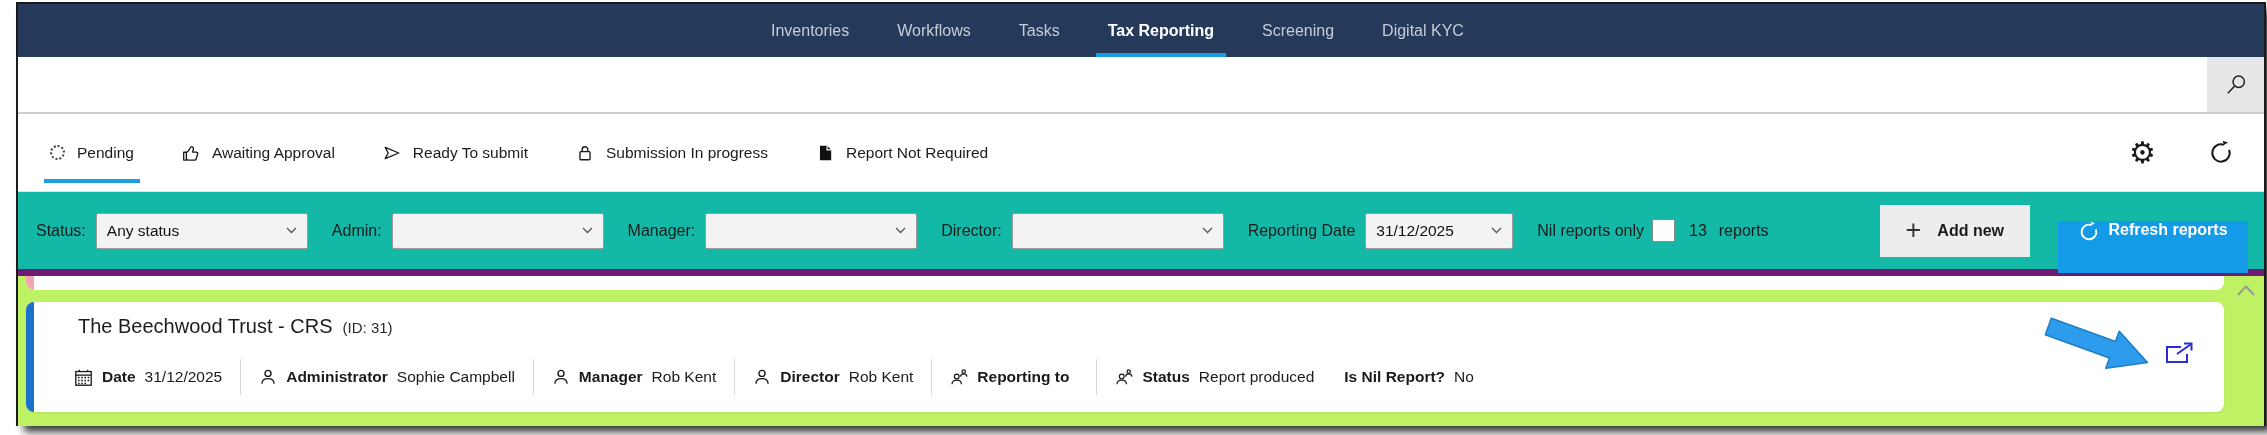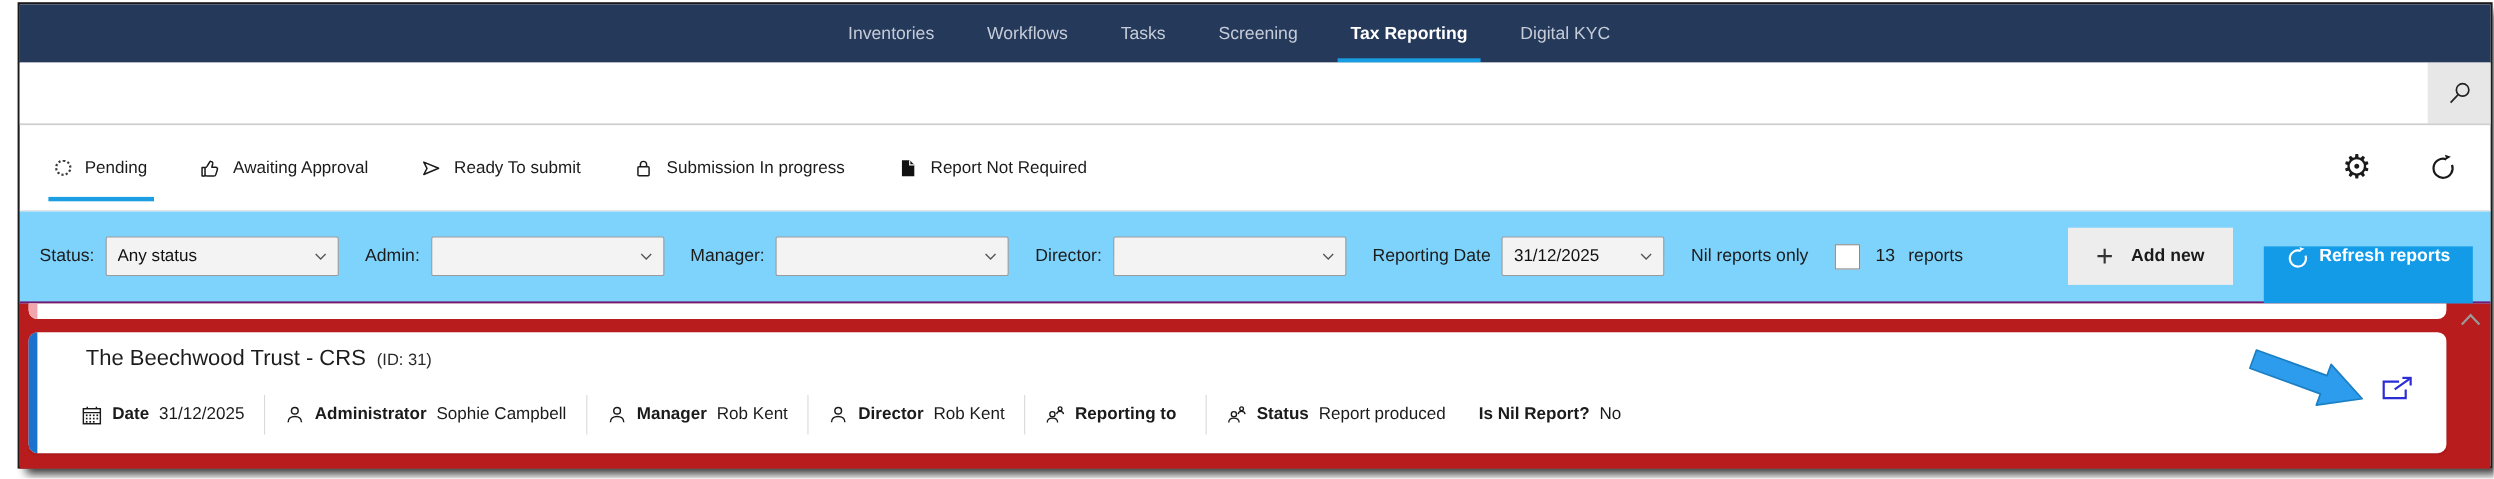--- a/index.html
+++ b/index.html
@@ -46,21 +46,21 @@
   .tab {
     position:relative; height:100%; display:flex; align-items:center; gap:12px;
     font-size:15.5px; color:#1b1b1b; padding:0 2px; white-space:nowrap; cursor:pointer;
   }
   .tab-underline { position:absolute; left:-4px; right:-4px; bottom:8px; height:4px; background:#1C9FE2; }
   .spinner-dotted { width:15px; height:15px; border:2.2px dotted #3a3a3a; border-radius:50%; }
   .tab-actions { position:absolute; right:30px; top:0; height:100%; display:flex; align-items:center; gap:52px; }
   .gear-glyph { font-size:30px; line-height:30px; color:#1a1a1a; cursor:pointer; }
   
   .filter-row {
-    height:84px; background:#7dd3fc; border-bottom:2px solid #701a75;
+    height:84px; background:#14b8a6; border-bottom:7px solid #701a75;
     display:flex; align-items:center; padding:0 16px 0 18px; font-size:16px;
   }
   .fgroup { display:flex; align-items:center; gap:10px; margin-right:24px; white-space:nowrap; }
   .dd {
     height:36px; background:#F3F3F3; border:1px solid #9B9B9B; border-radius:2px;
     display:flex; align-items:center; padding:0 10px; font-size:15.5px; color:#111; cursor:pointer;
   }
   .dd .ddval { flex:1; overflow:hidden; white-space:nowrap; }
   .w212 { width:212px; } .w148 { width:148px; }
   .checkbox { width:23px; height:23px; border:1.5px solid #8A8A8A; background:#fff; cursor:pointer; }
@@ -69,21 +69,21 @@
     margin-left:auto; height:52px; padding:0 26px; background:#EDEDED;
     display:flex; align-items:center; gap:16px; font-weight:bold; font-size:16px; cursor:pointer;
   }
   .plus-glyph { font-size:27px; font-weight:300; color:#333; line-height:27px; }
   .btn-refresh {
     margin-left:28px; height:52px; width:190px; background:#149BE8; color:#fff;
     display:flex; align-items:flex-start; justify-content:center; gap:8px;
     font-weight:bold; font-size:16px; cursor:pointer;margin-top:33px;
   }
   
-  .list-area { position:relative; height:150px; background:#b91c1c; }
+  .list-area { position:relative; height:150px; background:#bef264; }
   .partial-card {
     position:absolute; left:8px; top:0; width:2198px; height:14px; background:#fff;
     border-radius:0 0 8px 8px; overflow:hidden;
   }
   .partial-accent { position:absolute; left:0; top:-4px; bottom:0; width:8px; background:#F0A6AC; border-radius:0 0 0 8px; }
   .card {
     position:absolute; left:8px; top:26px; width:2198px; height:110px; background:#fff;
     border-radius:8px; box-shadow:0 1px 2px rgba(0,0,0,0.08);
   }
   .card-accent { position:absolute; left:0; top:0; bottom:0; width:8px; background:#1B72CC; border-radius:8px 0 0 8px; }
@@ -108,27 +108,27 @@
   <nav class="topnav">
     <div class="nav-item">
         <span>Inventories</span>
       </div>
     <div class="nav-item">
         <span>Workflows</span>
       </div>
     <div class="nav-item">
         <span>Tasks</span>
       </div>
-    <div class="nav-item">
-        <span>Screening</span>
-      </div>
     <div class="nav-item active">
       <span>Tax Reporting</span>
       <span class="nav-underline"></span>
     </div>
+    <div class="nav-item">
+        <span>Screening</span>
+      </div>
     <div class="nav-item">
         <span>Digital KYC</span>
       </div>
   </nav>
 
   <div class="search-row">
     <input class="search-input" type="text" value="" style="">
     <div class="search-btn">
       <span>
         <svg width="24" height="24" viewBox="0 0 22 22" fill="none" stroke="#222" stroke-width="1.4">
@@ -240,21 +240,21 @@
       <span>Reporting Date</span>
       <div class="dd w148">
         <span class="ddval">31/12/2025</span>
         <span>
           <svg width="11" height="7" viewBox="0 0 11 7" fill="none" stroke="#555" stroke-width="1.3">
               <path d="M1 1 L5.5 5.5 L10 1"></path>
             </svg>
         </span>
       </div>
     </div>
-    <div class="fgroup" style="gap:24px; margin-right:14px;text-align:center;">
+    <div class="fgroup" style="gap:8px; margin-right:14px;text-align:center;">
       <span>Nil reports only</span>
       <div class="checkbox"></div>
     </div>
     <div class="fgroup count">
       <span>13</span>
       <span>reports</span>
     </div>
     <div class="btn-add">
       <span class="plus-glyph">+</span>
       <span>Add new</span>

